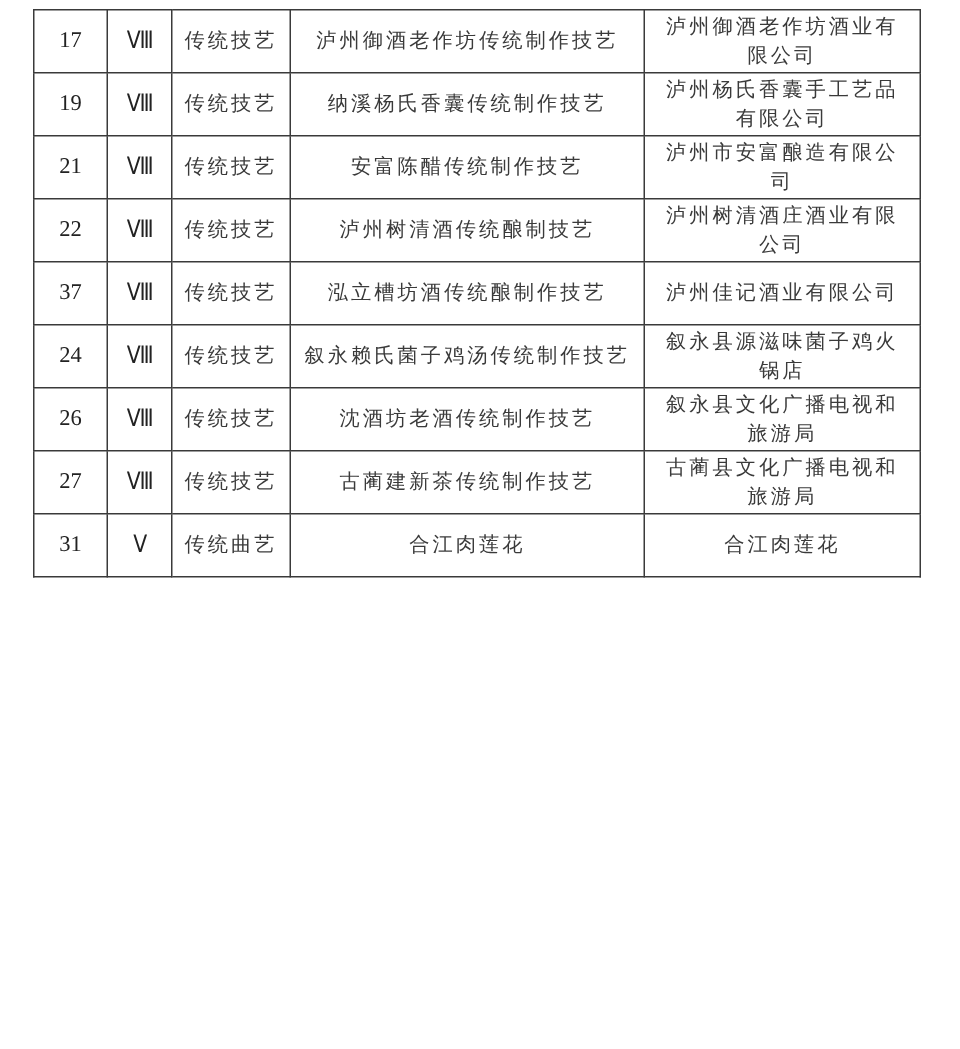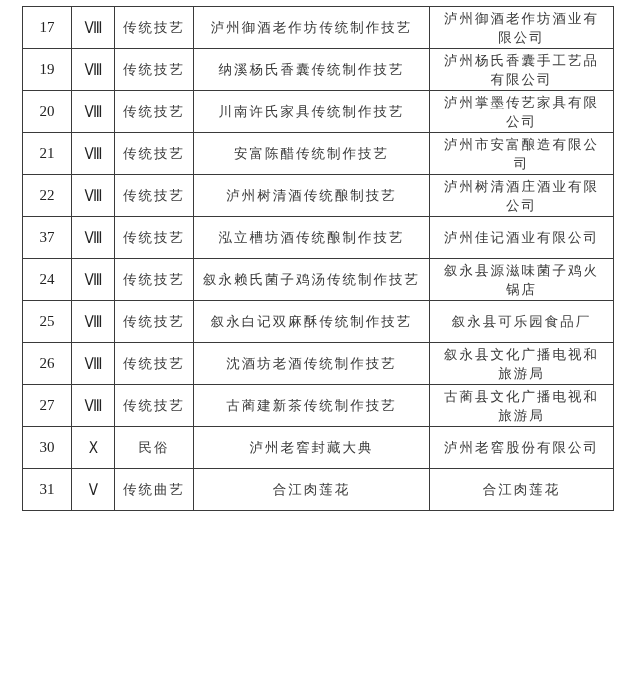--- a/index.html
+++ b/index.html
@@ -80,27 +80,20 @@
         <td class="unit">泸州御酒老作坊酒业有限公司</td>
       </tr>
       <tr>
         <td class="num">19</td>
         <td class="level">Ⅷ</td>
         <td>传统技艺</td>
         <td>纳溪杨氏香囊传统制作技艺</td>
         <td class="unit">泸州杨氏香囊手工艺品有限公司</td>
       </tr>
       <tr>
-        <td class="num">20</td>
-        <td class="level">Ⅷ</td>
-        <td>传统技艺</td>
-        <td>川南许氏家具传统制作技艺</td>
-        <td class="unit">泸州掌墨传艺家具有限公司</td>
-      </tr>
-      <tr>
         <td class="num">21</td>
         <td class="level">Ⅷ</td>
         <td>传统技艺</td>
         <td>安富陈醋传统制作技艺</td>
         <td class="unit">泸州市安富酿造有限公司</td>
       </tr>
       <tr>
         <td class="num">22</td>
         <td class="level">Ⅷ</td>
         <td>传统技艺</td>
@@ -115,48 +108,34 @@
         <td class="unit">泸州佳记酒业有限公司</td>
       </tr>
       <tr>
         <td class="num">24</td>
         <td class="level">Ⅷ</td>
         <td>传统技艺</td>
         <td>叙永赖氏菌子鸡汤传统制作技艺</td>
         <td class="unit">叙永县源滋味菌子鸡火锅店</td>
       </tr>
       <tr>
-        <td class="num">25</td>
-        <td class="level">Ⅷ</td>
-        <td>传统技艺</td>
-        <td>叙永白记双麻酥传统制作技艺</td>
-        <td class="unit">叙永县可乐园食品厂</td>
-      </tr>
-      <tr>
         <td class="num">26</td>
         <td class="level">Ⅷ</td>
         <td>传统技艺</td>
         <td>沈酒坊老酒传统制作技艺</td>
         <td class="unit">叙永县文化广播电视和旅游局</td>
       </tr>
       <tr>
         <td class="num">27</td>
         <td class="level">Ⅷ</td>
         <td>传统技艺</td>
         <td>古蔺建新茶传统制作技艺</td>
         <td class="unit">古蔺县文化广播电视和旅游局</td>
       </tr>
       <tr>
-        <td class="num">30</td>
-        <td class="level">Ⅹ</td>
-        <td>民俗</td>
-        <td>泸州老窖封藏大典</td>
-        <td class="unit">泸州老窖股份有限公司</td>
-      </tr>
-      <tr>
         <td class="num">31</td>
         <td class="level">Ⅴ</td>
         <td>传统曲艺</td>
         <td>合江肉莲花</td>
         <td class="unit">合江肉莲花</td>
       </tr>
     </tbody>
   </table>
 </div>
 

